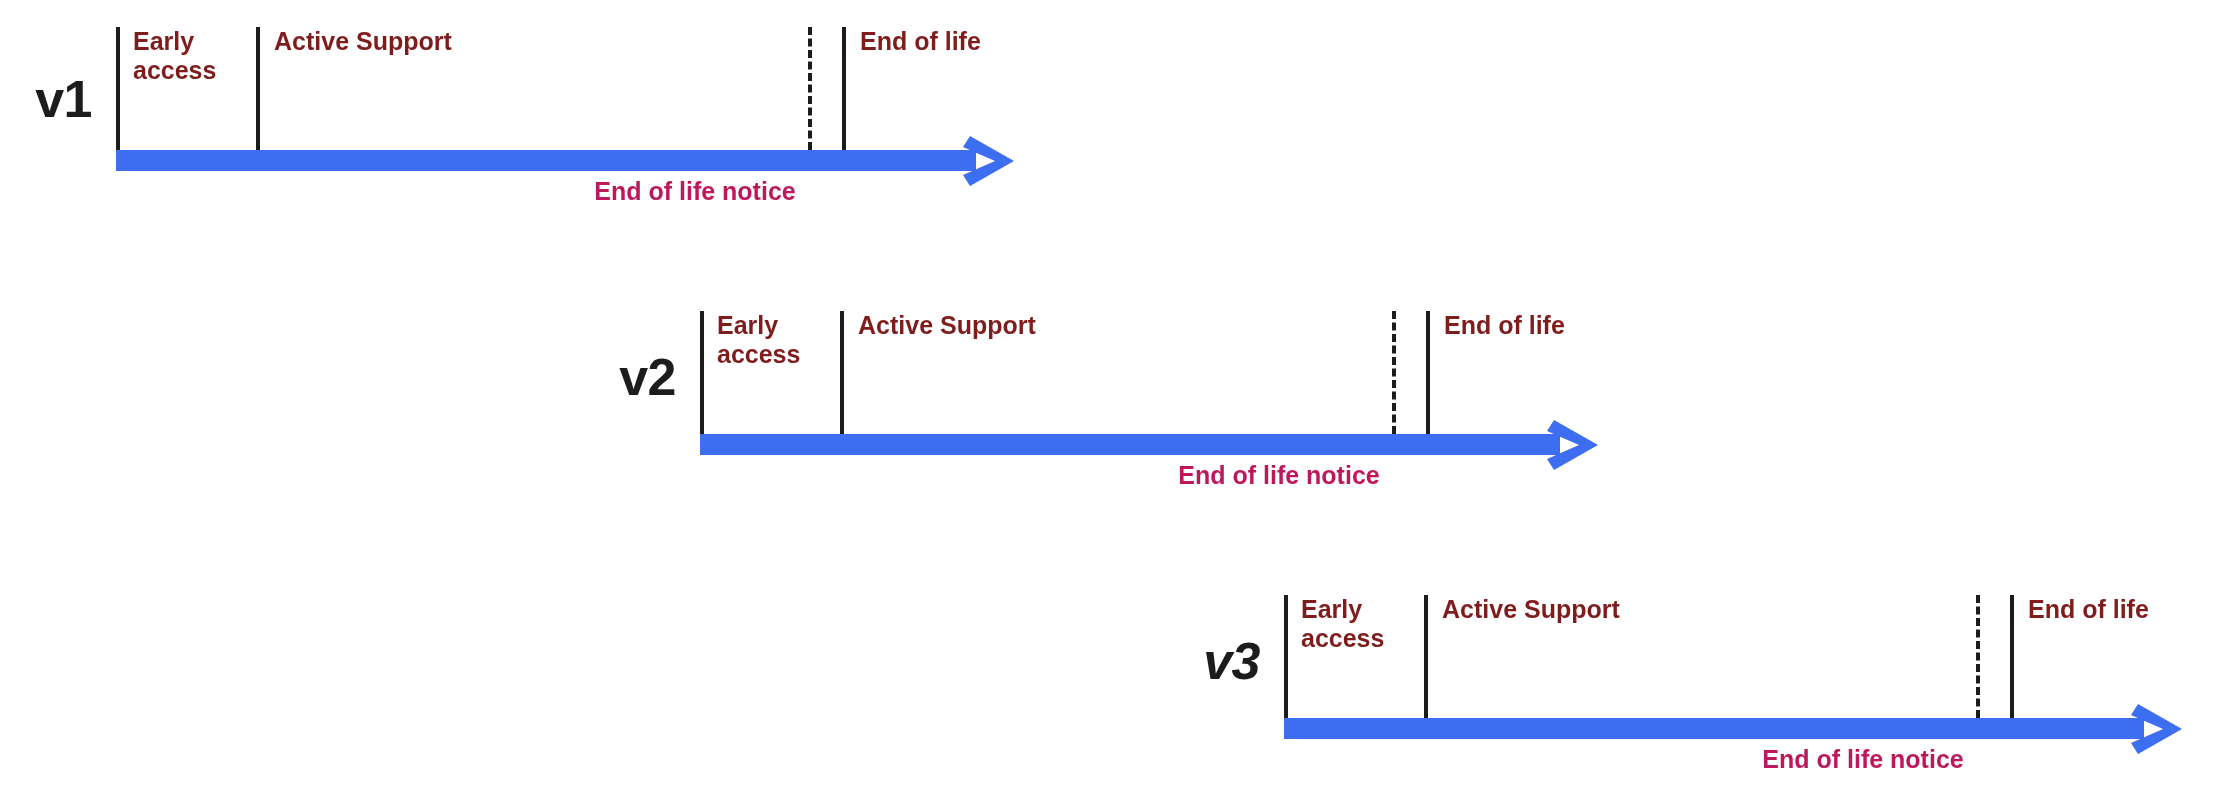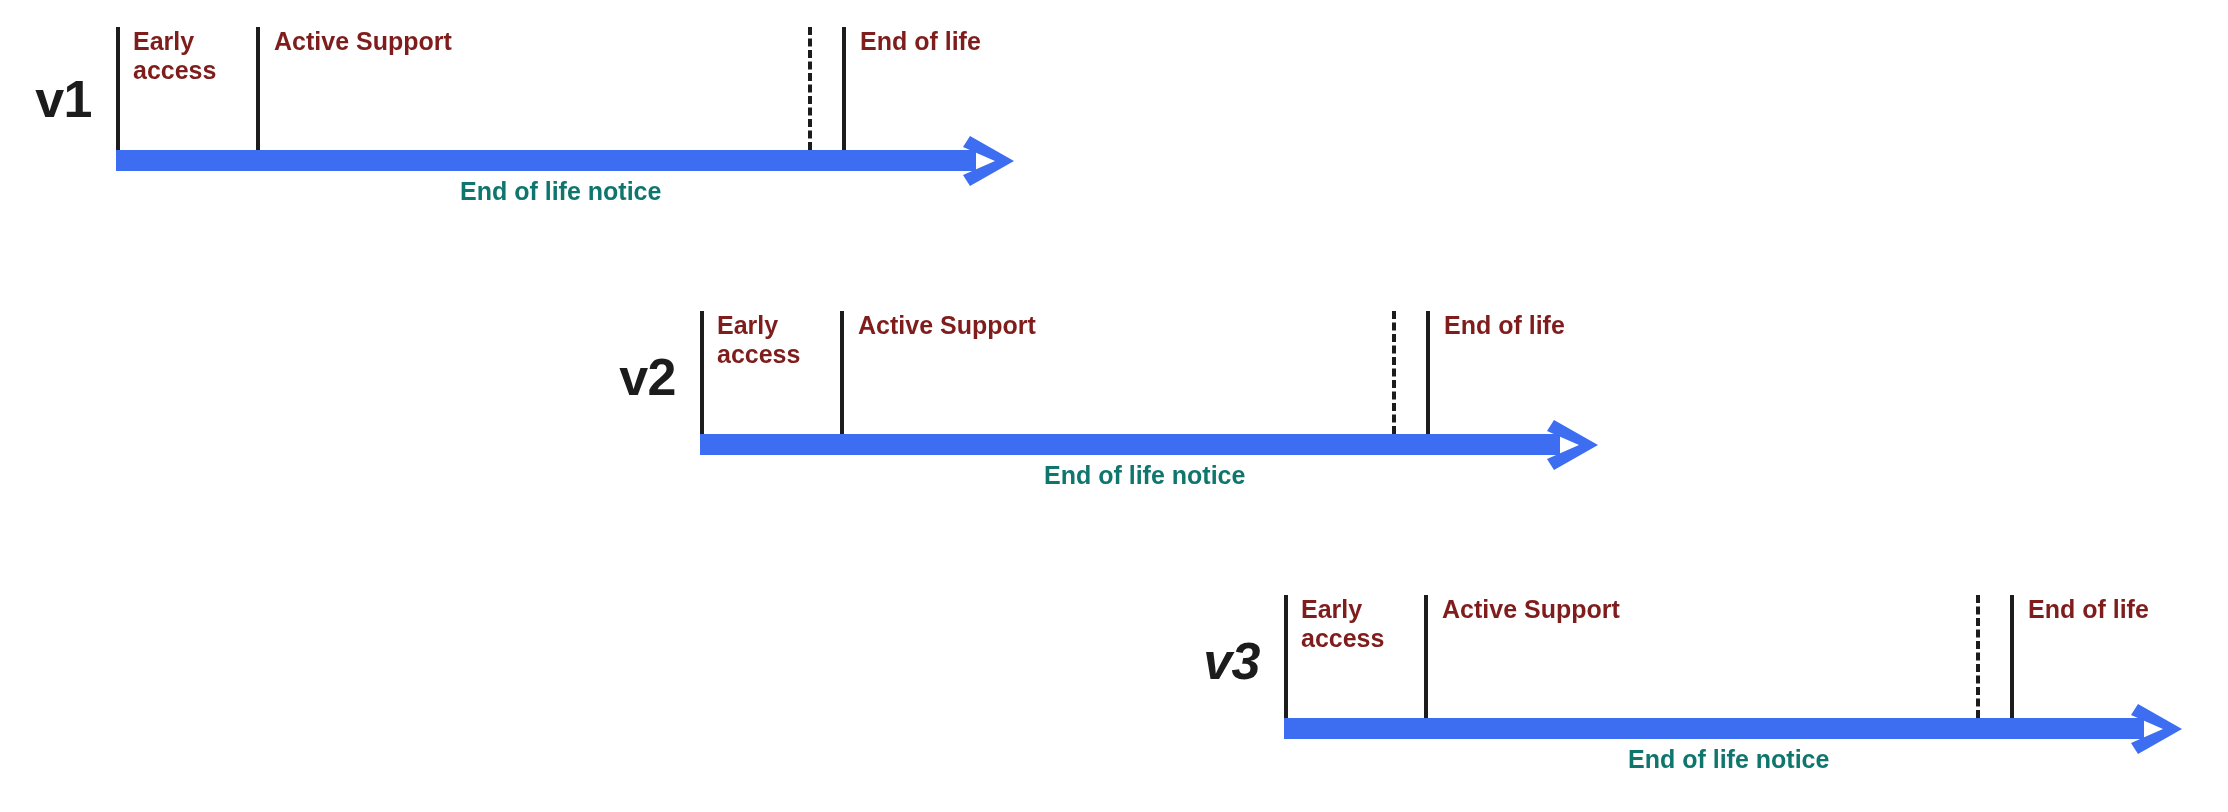--- a/index.html
+++ b/index.html
@@ -65,22 +65,23 @@
   .arrowhead {
     position: absolute;
     overflow: visible;
   }
 
   
   .notice-label {
     position: absolute;
     font-size: 25px;
     font-weight: 700;
-    color: #0f766e;
+    color: #be185d;
     white-space: nowrap;
+    text-align: center;
   }
 </style>
 </head>
 <body>
 
 <div id="canvas">
 
   <div class="timeline" style="left:0px; top:22px; width:1060px;">
 
     <div class="version-label" style="left:0px; top:45px; width:92px;margin-top:6px;">v1</div>

